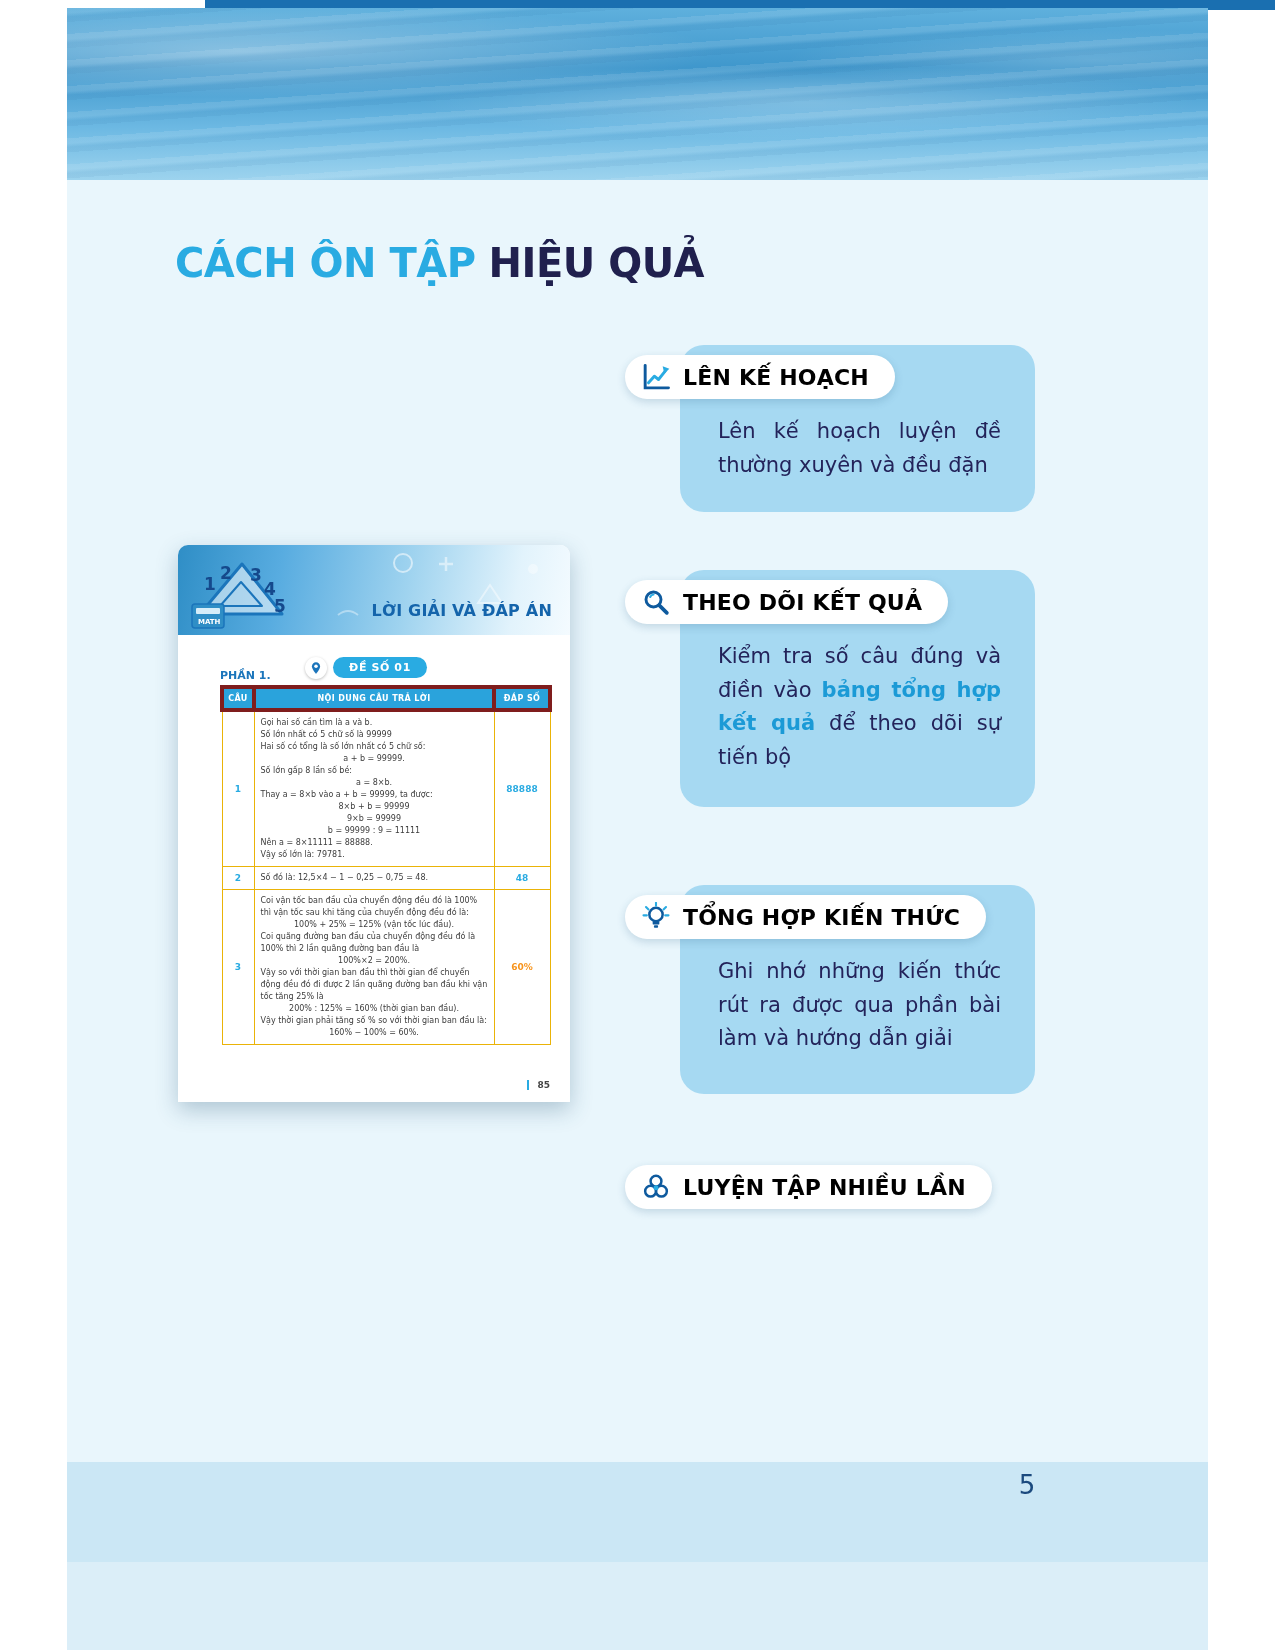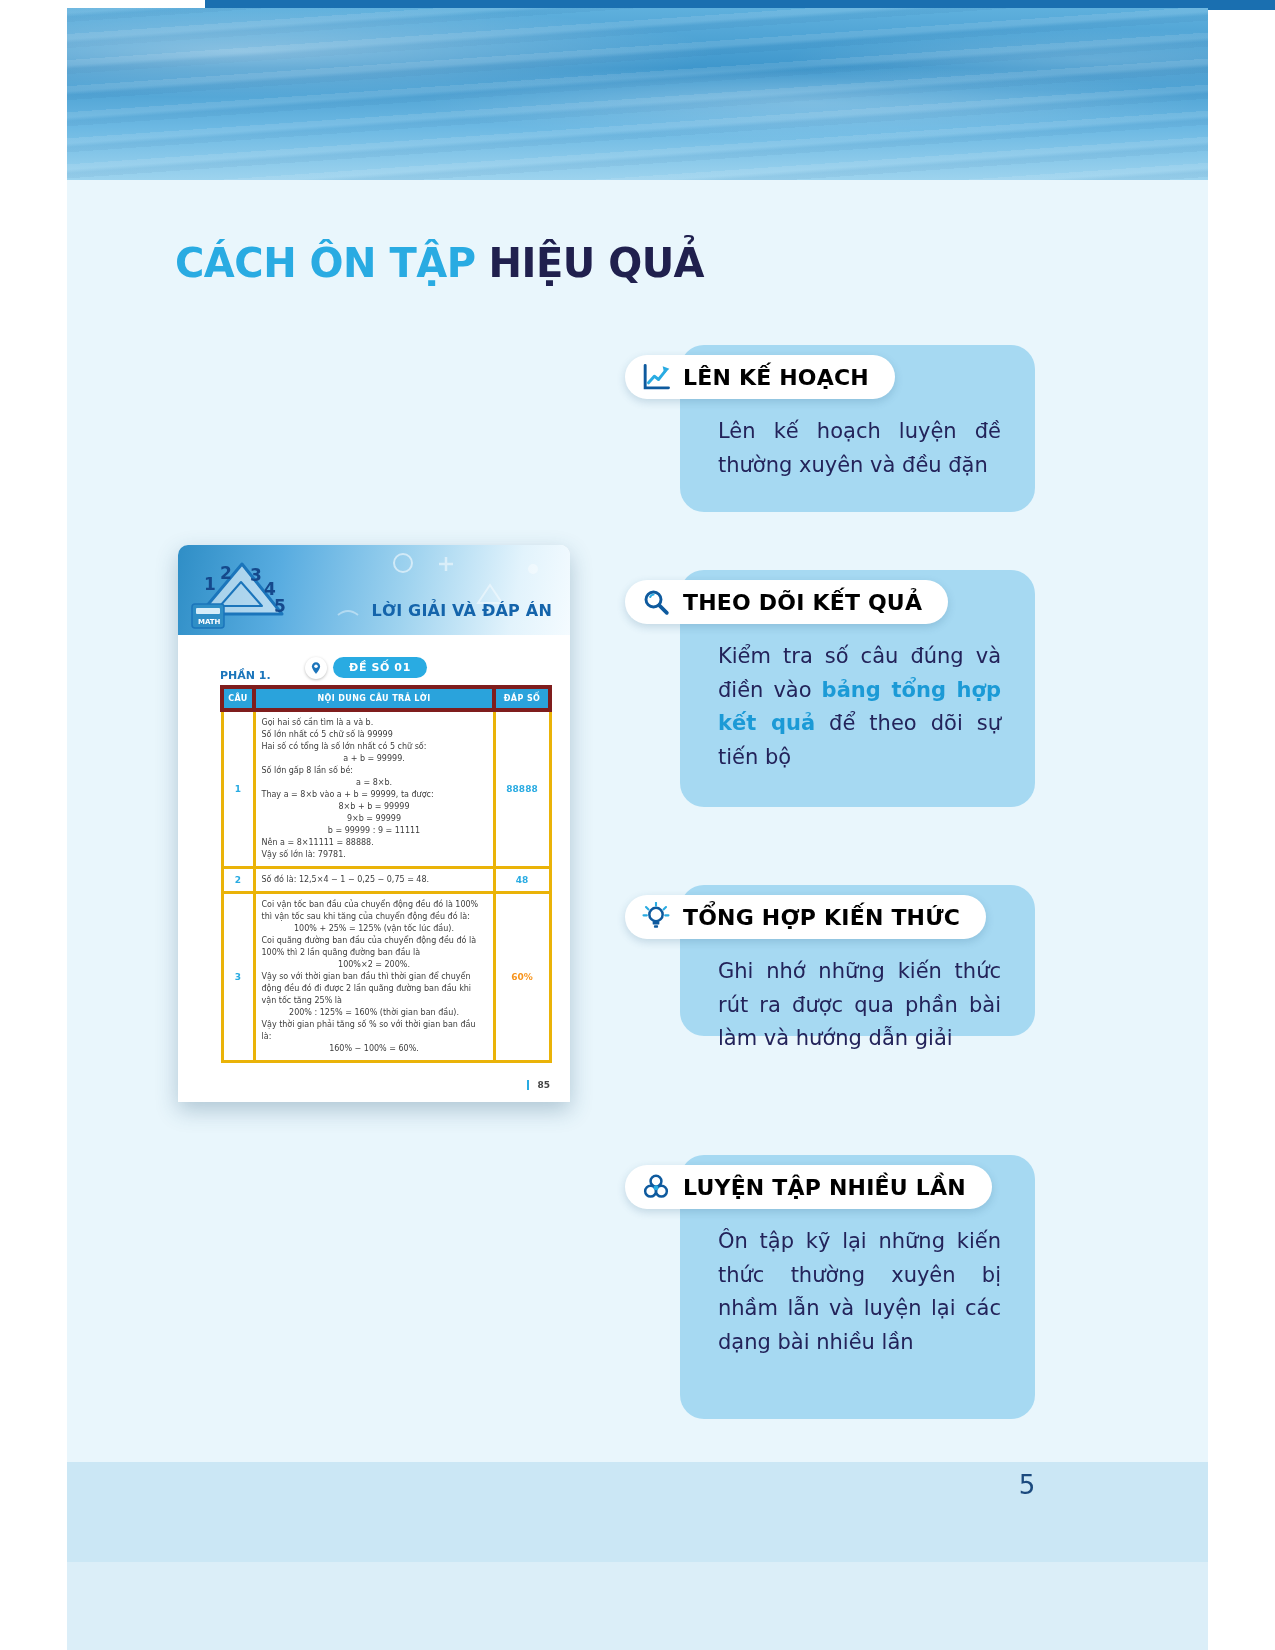--- a/index.html
+++ b/index.html
@@ -35,42 +35,42 @@
   .sec-body .bold-accent { color:#1b9ad6; font-weight:bold; }
 
   .pill { position:absolute; left:558px; display:flex; align-items:center; gap:12px; height:44px;
           padding:0 26px 0 16px; background:#fff; border-radius:24px;
           box-shadow:0 3px 9px rgba(35,90,130,.20); }
   .pill-title { color:#000000; font-weight:bold; font-size:22px; letter-spacing:.2px; white-space:nowrap; }
   .pill-icon { display:flex; align-items:center; }
 
   #box-1 { top:337px; height:167px; }   #pill-1 { top:347px; }
   #box-2 { top:562px; height:237px; }   #pill-2 { top:572px; }
-  #box-3 { top:877px; height:151px; }   #pill-3 { top:887px; }
+  #box-3 { top:877px; height:209px; }   #pill-3 { top:887px; }
   #box-4 { top:1147px; height:264px; }  #pill-4 { top:1157px; }
 
   
   .book { position:absolute; left:111px; top:537px; width:392px; height:557px; background:#fff;
           border-radius:10px 10px 0 0; box-shadow:0 8px 22px rgba(40,85,120,.30); }
   .book-header { position:relative; height:90px; border-radius:10px 10px 0 0; overflow:hidden;
     background: linear-gradient(100deg, #2f8ec6 0%, #58ace0 26%, #9fd3ef 58%, #e2f3fc 85%, #f4fbff 100%); }
   .book-header-title { position:absolute; right:18px; top:56px; color:#1464ab; font-weight:bold; font-size:16px; letter-spacing:.2px; }
   .doodles { position:absolute; inset:0; width:100%; height:100%; }
 
   .badge-row { position:absolute; left:0; right:16px; top:96px; display:flex; justify-content:center; align-items:flex-start; gap:6px;margin-top:16px; }
   .pin-wrap { width:22px; height:22px; border-radius:50%; background:#fff; box-shadow:0 1px 3px rgba(0,0,0,.25);
               display:flex; align-items:center; justify-content:center; }
   .badge { background:#29abe2; color:#fff; font-weight:bold; font-size:11px; padding:4px 16px; border-radius:12px; letter-spacing:.6px; }
 
   .part-label { position:absolute; left:42px; top:124px; color:#1b75bb; font-weight:bold; font-size:11px; }
 
   .answers { position:absolute; left:42px; top:140px; width:332px; border-collapse:collapse; font-size:8px; color:#3c3c3c; }
   .answers th { background:#2aa3dc; color:#fff; font-size:8px; font-weight:bold; padding:5px 2px;
                 border:4px solid #7f1d1d; letter-spacing:.4px; }
-  .answers td { border:3px solid #eab308; vertical-align:top; padding:5px 6px; }
+  .answers td { border:1px solid #eab308; vertical-align:top; padding:5px 6px; }
   .answers td.col-num { width:32px; text-align:center; color:#29abe2; font-weight:bold; vertical-align:middle; font-size:9px; }
   .answers td.col-ans { width:56px; text-align:center; font-weight:bold; font-size:9px; vertical-align:middle; }
   .line { line-height:1.5; }
   .line.center { text-align:center; }
 
   .book-footer { position:absolute; right:20px; bottom:12px; font-size:9px; color:#444; font-weight:bold;
                  border-left:2.5px solid #29abe2; padding-left:8px; }
 </style>
 </head>
 <body>
@@ -217,23 +217,20 @@
             <line x1="18" y1="1" x2="18" y2="4.5" stroke="#29abe2" stroke-width="2.5" stroke-linecap="round"></line>
             <line x1="6" y1="6" x2="9" y2="9" stroke="#29abe2" stroke-width="2.5" stroke-linecap="round"></line>
             <line x1="30" y1="6" x2="27" y2="9" stroke="#29abe2" stroke-width="2.5" stroke-linecap="round"></line>
             <line x1="3" y1="16" x2="7" y2="16" stroke="#29abe2" stroke-width="2.5" stroke-linecap="round"></line>
             <line x1="33" y1="16" x2="29" y2="16" stroke="#29abe2" stroke-width="2.5" stroke-linecap="round"></line>
           </svg>
       </span>
       <span class="pill-title">TỔNG HỢP KIẾN THỨC</span>
     </div>
 
-    <div class="sec-box" id="box-4">
-      <div class="sec-body"><span>Ôn tập kỹ lại những kiến thức thường xuyên bị nhầm lẫn và luyện lại các dạng bài nhiều lần</span><span class="bold-accent"></span><span></span></div>
-    </div>
     <div class="pill" id="pill-4">
       <span class="pill-icon">
         <svg width="30" height="30" viewBox="0 0 36 36">
             <circle cx="18" cy="11" r="6.5" fill="none" stroke="#0e5a9e" stroke-width="3"></circle>
             <circle cx="11.5" cy="23" r="6.5" fill="none" stroke="#0e5a9e" stroke-width="3"></circle>
             <circle cx="24.5" cy="23" r="6.5" fill="none" stroke="#0e5a9e" stroke-width="3"></circle>
             <circle cx="18" cy="19" r="3" fill="#29abe2"></circle>
           </svg>
       </span>
       <span class="pill-title">LUYỆN TẬP NHIỀU LẦN</span>

